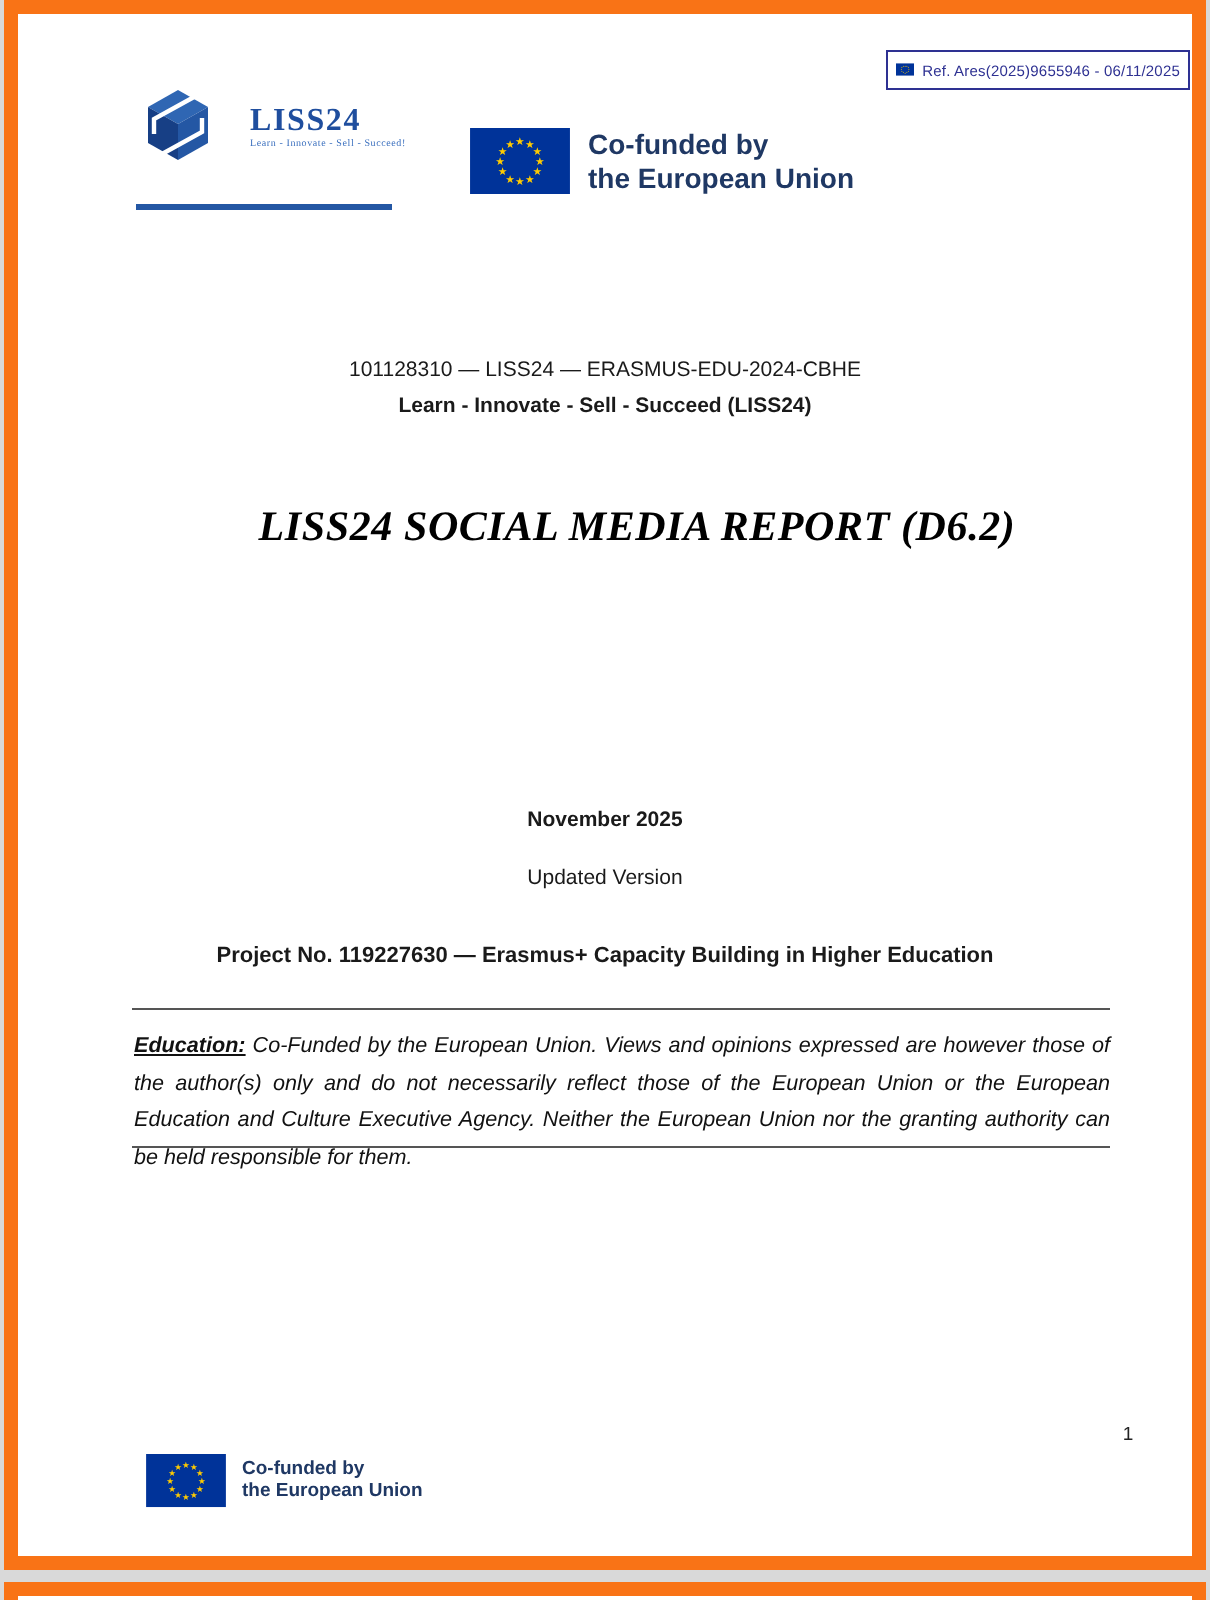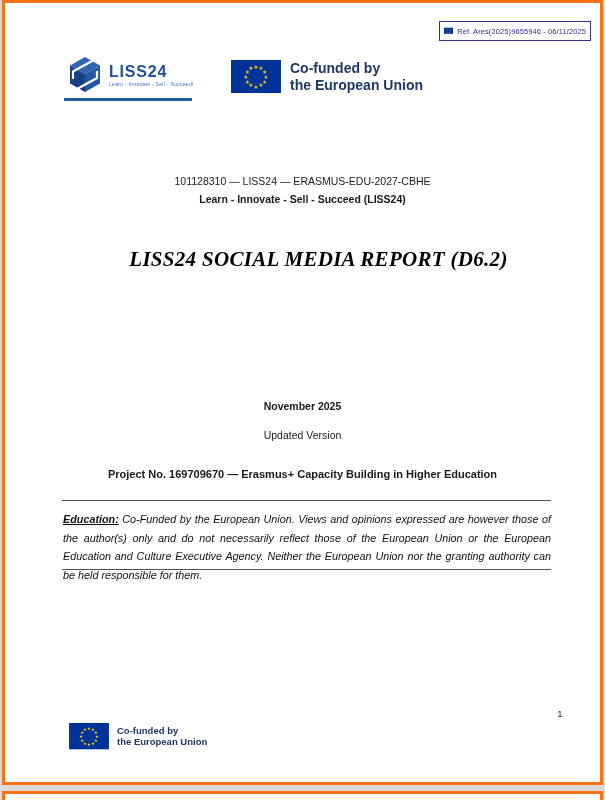--- a/index.html
+++ b/index.html
@@ -6,42 +6,42 @@
   body {
     width: 605px; height: 800px;
     background: #d9d9d9;
     overflow: hidden;
     position: relative;
     font-family: "Liberation Sans", "DejaVu Sans", sans-serif;
   }
   .page {
     position: absolute;
     background: #ffffff;
-    border: 3px solid #f97316;
+    border: 7px solid #f97316;
     box-sizing: border-box;
   }
   .page1 { left: 2px; top: 0px; width: 601px; height: 785px; }
   .page2 { left: 2px; top: 791px; width: 601px; height: 12px; border-bottom: none; }
 
   
   .ares-stamp {
     position: absolute; top: 18px; left: 434px;
     height: 20px; width: 152px;
     border: 1px solid #2e3192;
     box-sizing: border-box;
     display: flex; align-items: center;
     padding: 0 4px; gap: 4px;
   }
   .ares-text {
     font-size: 7.5px; color: #2e3192; white-space: nowrap;
     letter-spacing: 0.1px;
   }
 
   
-  .liss-logo { position: absolute; top: 52px; left: 60px; display: flex; align-items: center; gap: 4px; }
+  .liss-logo { position: absolute; top: 36px; left: 60px; display: flex; align-items: center; gap: 16px; font-family: Liberation Serif, serif; }
   .liss-name { font-size: 16px; font-weight: bold; color: #1f4e9e; letter-spacing: 0.8px; line-height: 17px; }
   .liss-tagline { font-size: 5px; color: #3a6fbe; letter-spacing: 0.3px; margin-top: 1px; }
   .liss-underline { position: absolute; top: 95px; left: 59px; width: 128px; height: 3px; background: #2457a4; }
 
   .eu-logo-header { position: absolute; top: 57px; left: 226px; display: flex; align-items: center; gap: 9px; }
   .eu-text-lg { font-size: 14px; font-weight: bold; color: #1f3864; line-height: 16.5px; }
 
   
   .centerline { position: absolute; left: 0; width: 100%; text-align: center; color: #1a1a1a; }
   .ref-line     { top: 172px; font-size: 10.5px; }
@@ -127,26 +127,26 @@
   <div class="eu-logo-header">
     <svg class="flag-svg" width="50" height="33.3">
         <use href="#eu-flag-symbol"></use>
       </svg>
     <div class="eu-text-lg">
       <div>Co-funded by</div>
       <div>the European Union</div>
     </div>
   </div>
 
-  <div class="centerline ref-line">101128310 — LISS24 — ERASMUS-EDU-2027-CBHE</div>
+  <div class="centerline ref-line">101128310 — LISS24 — ERASMUS-EDU-2024-CBHE</div>
   <div class="centerline motto-line">Learn - Innovate - Sell - Succeed (LISS24)</div>
   <h1 class="centerline title">LISS24 SOCIAL MEDIA REPORT (D6.2)</h1>
   <div class="centerline date-line">November 2025</div>
   <div class="centerline version-line">Updated Version</div>
-  <div class="centerline project-line">Project No. 169709670 — Erasmus+ Capacity Building in Higher Education</div>
+  <div class="centerline project-line">Project No. 119227630 — Erasmus+ Capacity Building in Higher Education</div>
 
   <hr class="rule rule-top">
   <p class="disclaimer"><span class="disc-label">Education:</span><span> Co-Funded by the European Union. Views and opinions expressed are however those of the author(s) only and do not necessarily reflect those of the European Union or the European Education and Culture Executive Agency. Neither the European Union nor the granting authority can be held responsible for them.</span></p>
   <hr class="rule rule-bottom">
 
   <div class="eu-logo-footer">
     <svg class="flag-svg" width="40" height="26.6">
         <use href="#eu-flag-symbol"></use>
       </svg>
     <div class="eu-text-sm">

